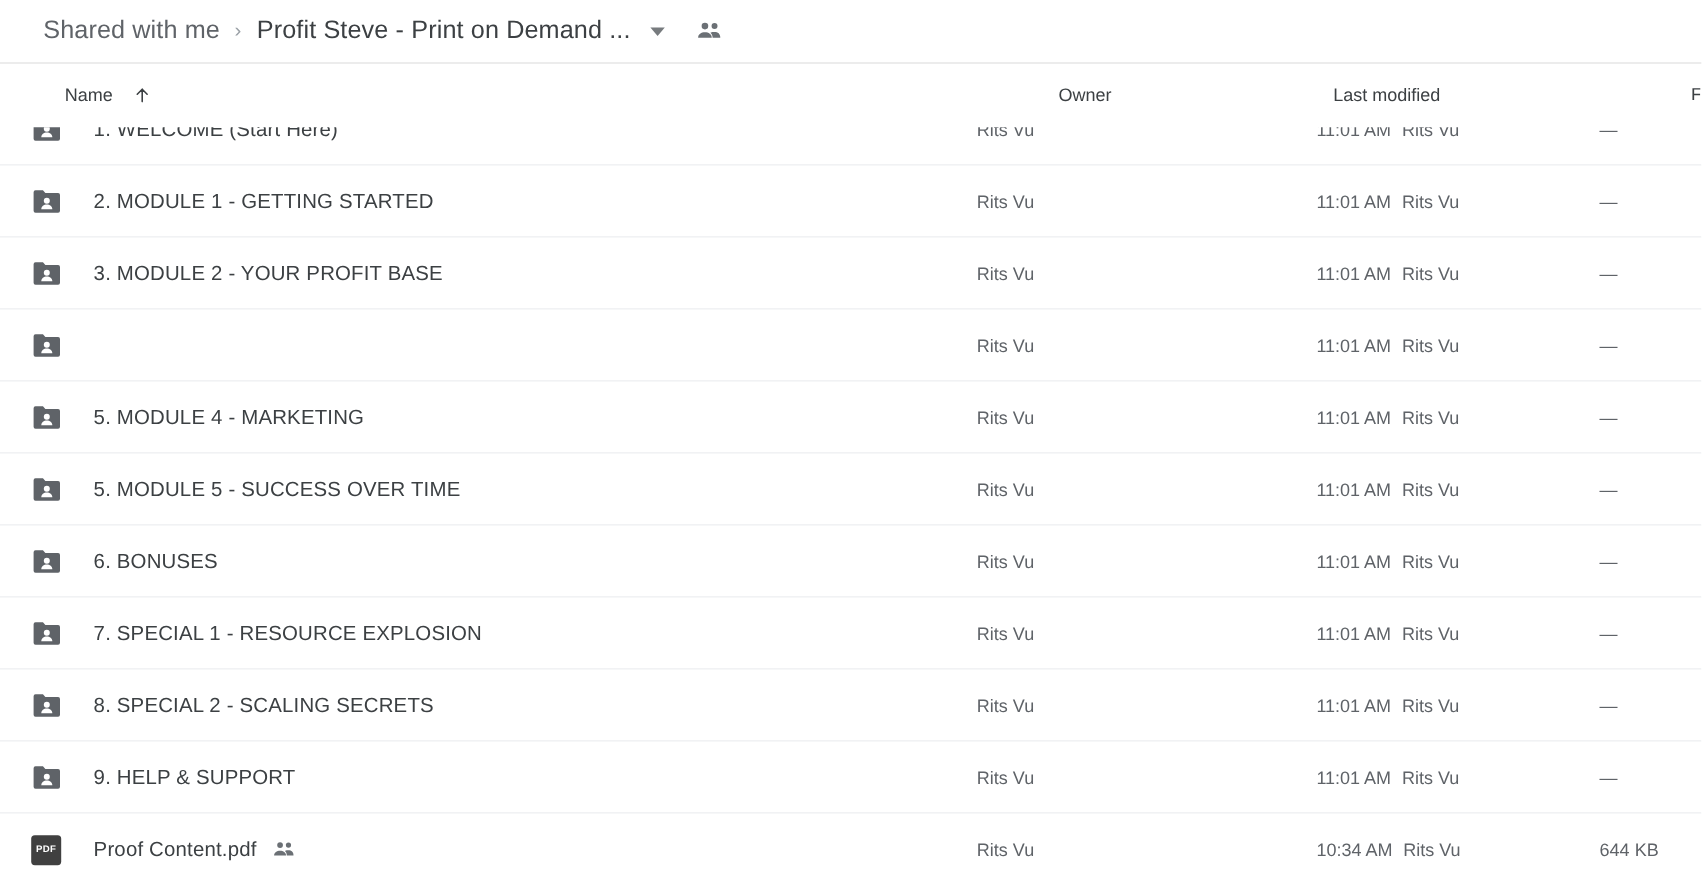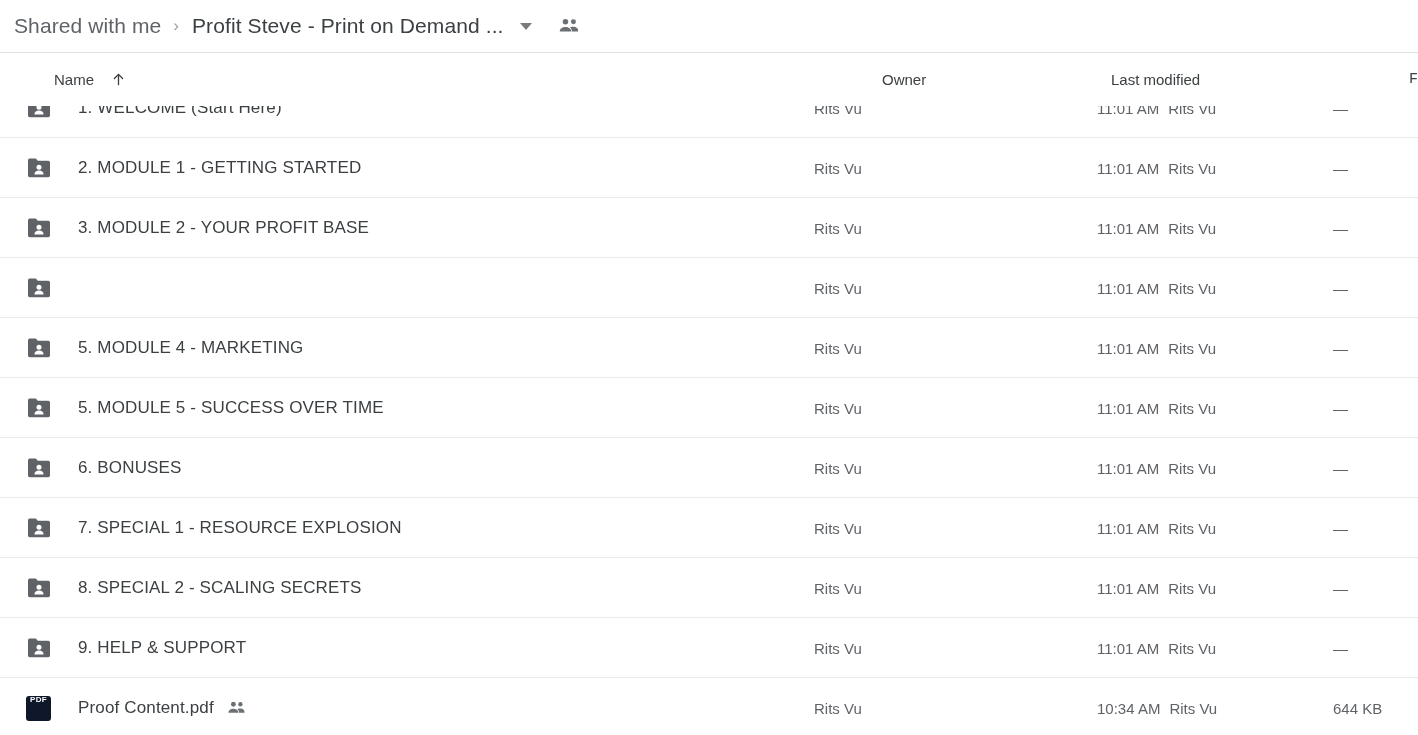--- a/index.html
+++ b/index.html
@@ -11,21 +11,21 @@
     background: #ffffff;
     font-family: "Liberation Sans", sans-serif;
     -webkit-font-smoothing: antialiased;
   }
 
   
   .breadcrumb-bar {
     height: 53px;
     display: flex;
     align-items: center;
-    padding-left: 14px;
+    padding-left: 36px;
     border-bottom: 1px solid #e0e0e0;
   }
   .crumb-root {
     font-size: 21px;
     color: #5f6368;
     letter-spacing: 0.1px;
     cursor: pointer;
     white-space: nowrap;
   }
   .crumb-sep {
@@ -125,22 +125,23 @@
   .name-shared { margin-left: 13px; display: flex; align-items: center; }
 
   .mod-time { display: inline-block; margin-left: 14px; }
   .mod-by   { display: inline-block; margin-left: 9px; }
 
   
   .folder-icon { width: 26px; height: 22px; display: block; }
   .pdf-icon {
     width: 25px; height: 25px;
     border-radius: 3px;
-    background: #0f172a;
+    background: #404040;
     display: flex;
+    align-items: center;
     justify-content: center;
   }
   .pdf-icon span {
     color: #ffffff;
     font-size: 8px;
     font-weight: bold;
     font-family: "Liberation Sans", sans-serif;
     letter-spacing: 0.3px;
     line-height: 1;
   }

